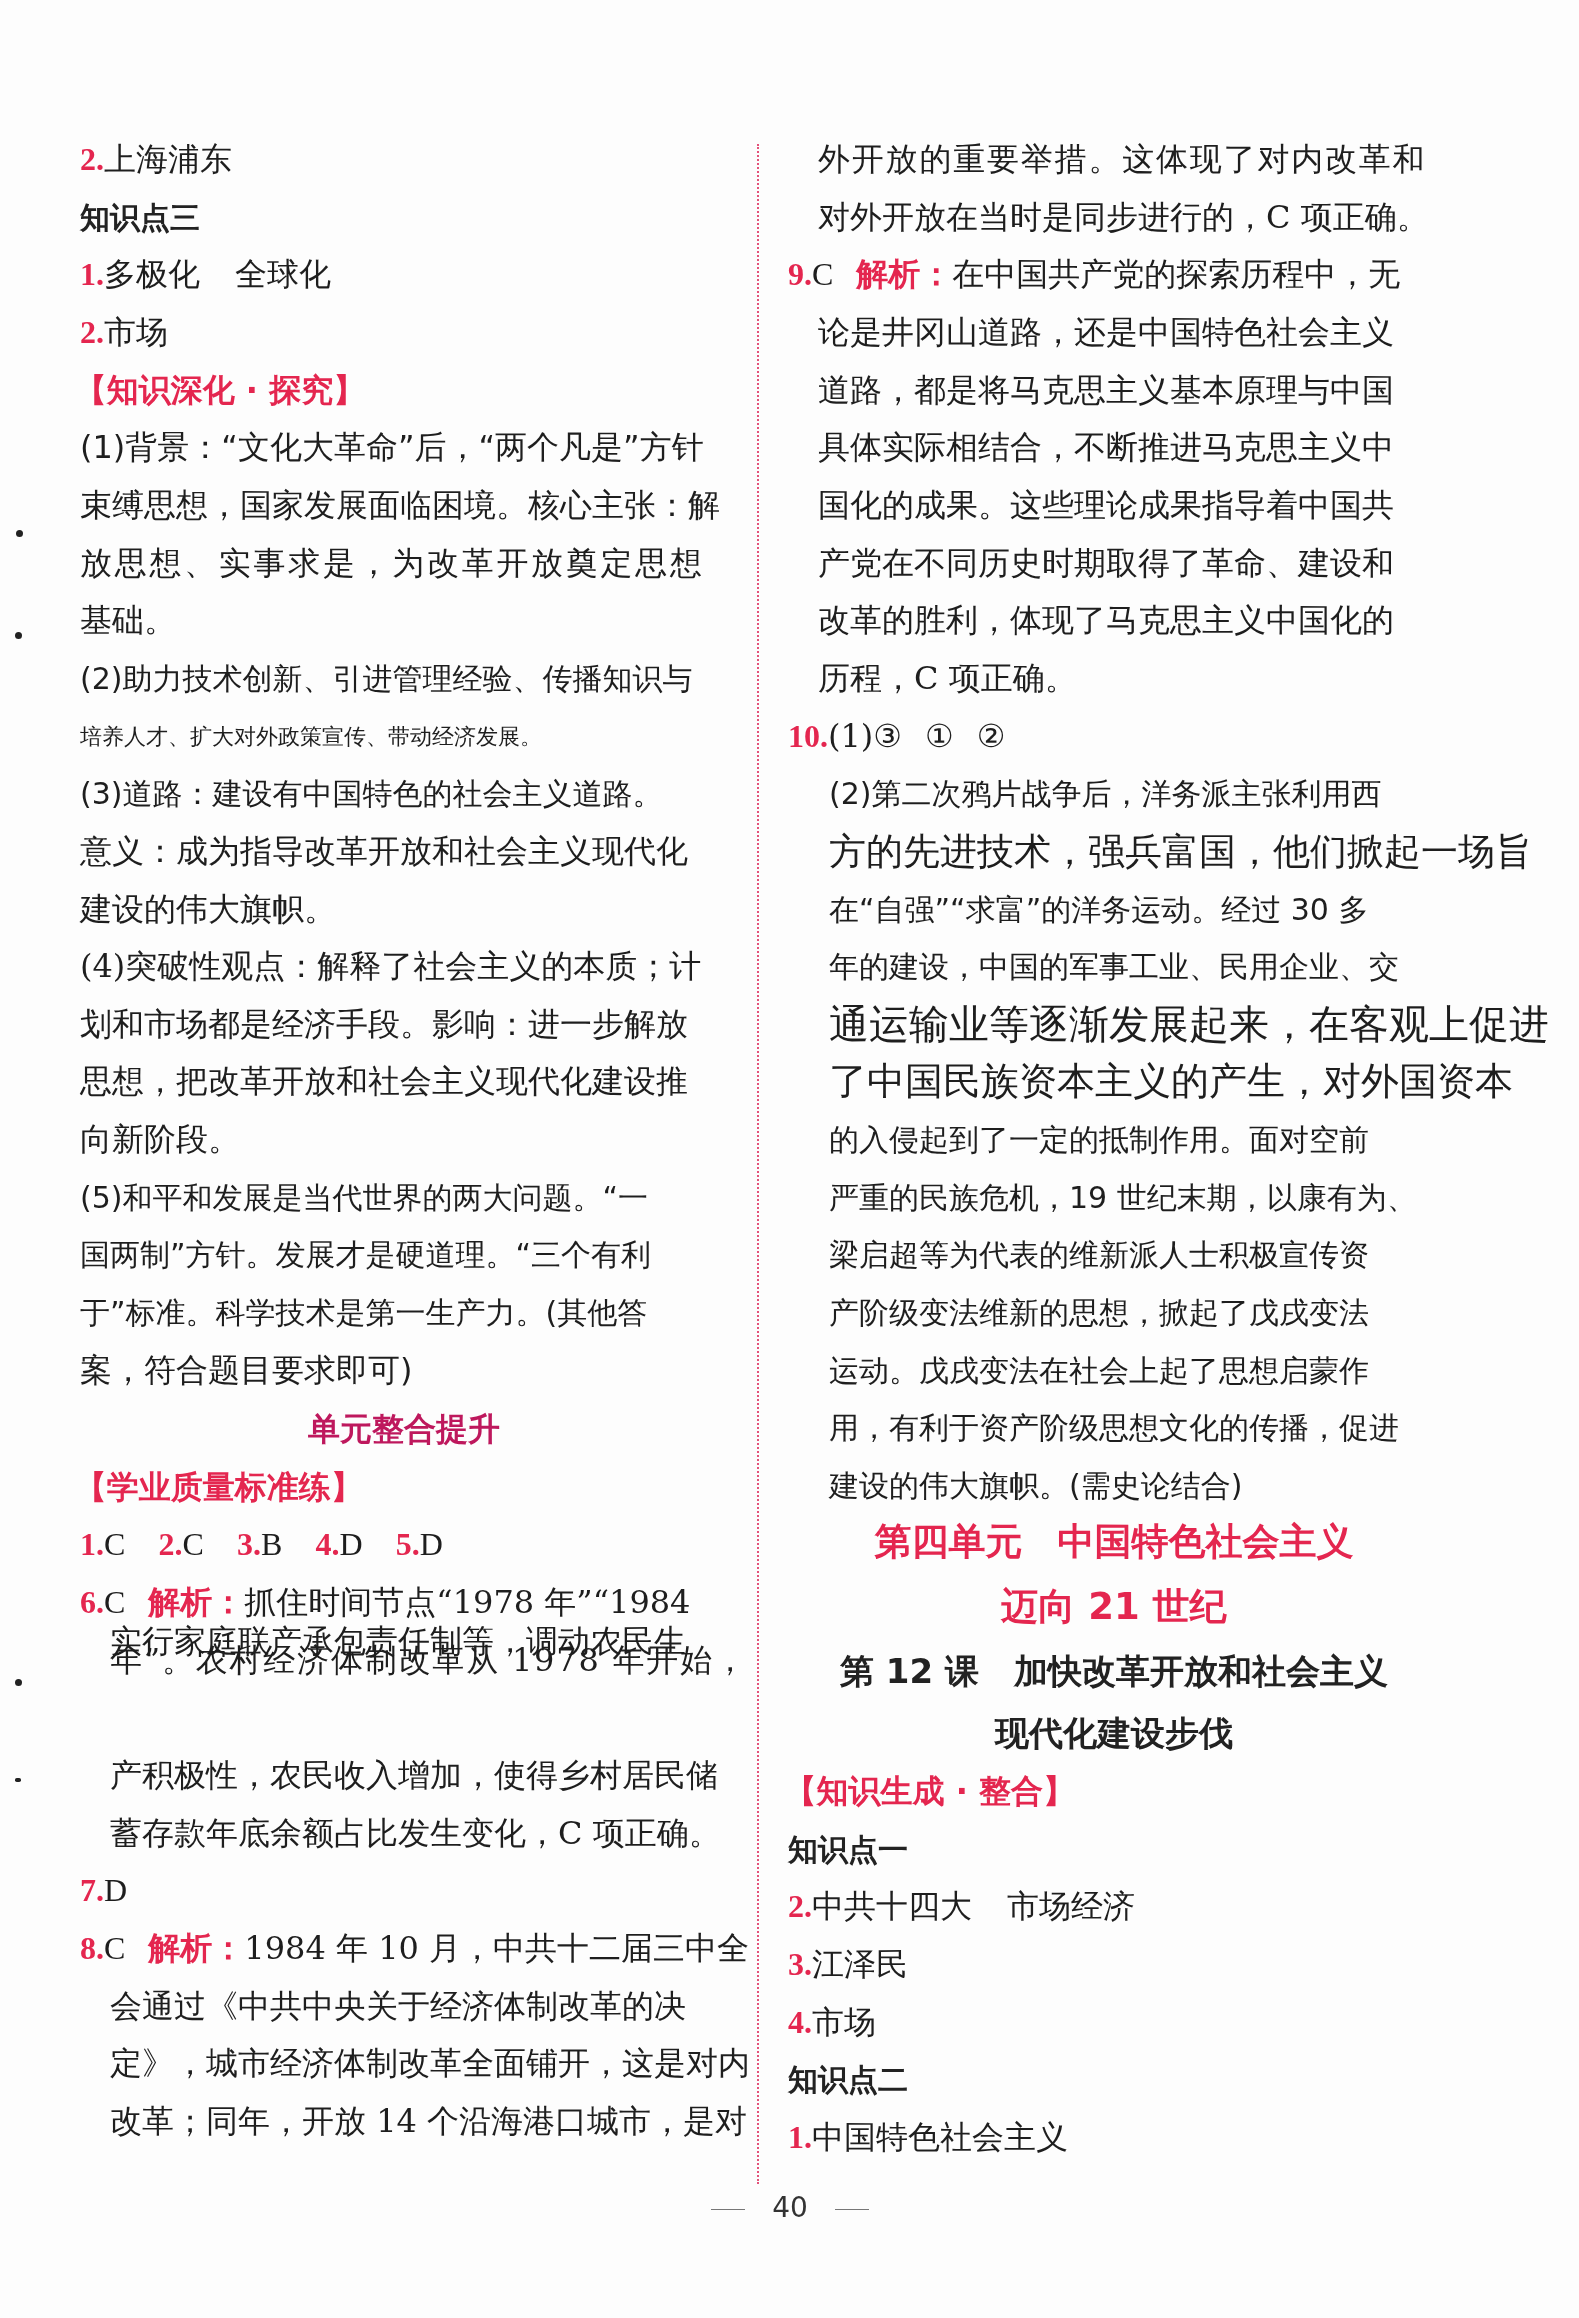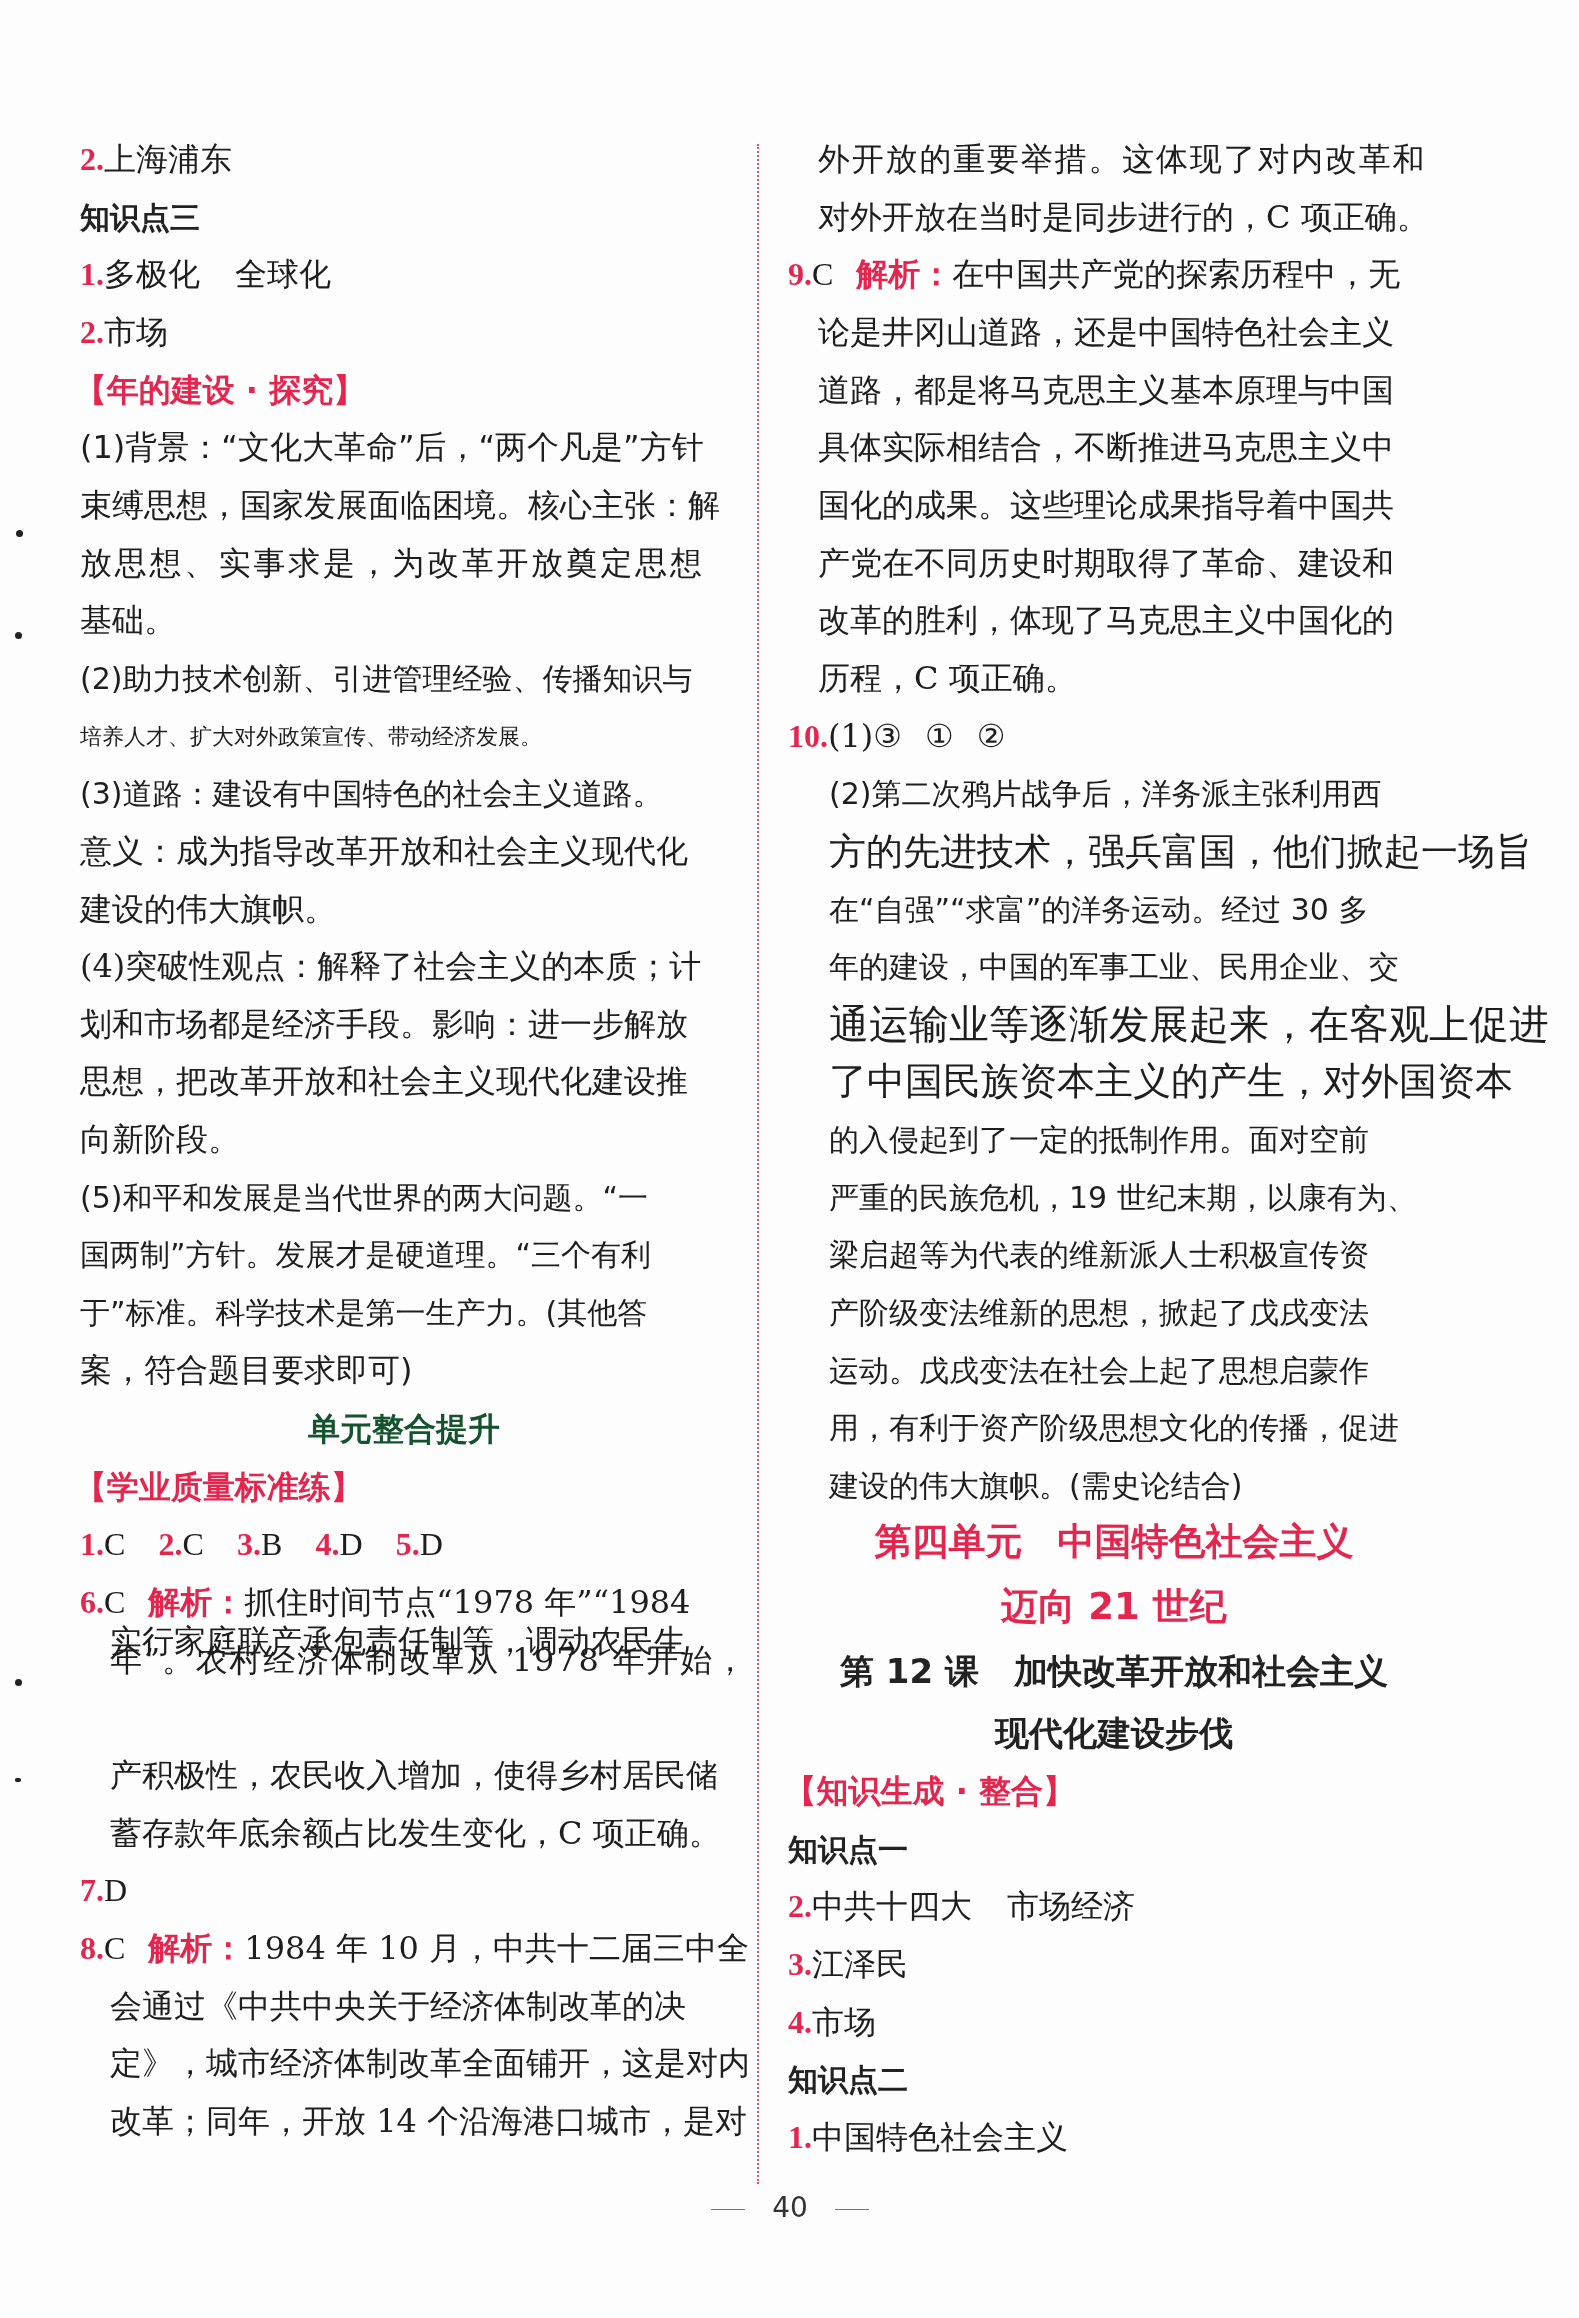--- a/index.html
+++ b/index.html
@@ -30,21 +30,21 @@
   .num { color: #e4264f; font-weight: bold; font-family: "Liberation Serif", serif; }
   .ans { font-family: "Liberation Serif", serif; }
   .jx { color: #e4264f; font-weight: bold; font-family: "DejaVu Sans", sans-serif; }
   .center { text-align: center; width: 100%; }
   .indent { left: 30px; }
   .indent2 { left: 41px; }
   .h-section { font-family: "DejaVu Sans", sans-serif; font-weight: bold; color: #e4264f; font-size: 32px; }
   .h-kp { font-family: "DejaVu Sans", sans-serif; font-weight: bold; font-size: 30px; color: #222; }
   .h-unit { font-family: "DejaVu Sans", sans-serif; font-weight: bold; color: #e4264f; font-size: 37px; height: 67px; line-height: 67px; }
   .h-lesson { font-family: "DejaVu Sans", sans-serif; font-weight: bold; font-size: 34px; color: #222; height: 64px; line-height: 64px; }
-  .h-center { font-family: "DejaVu Sans", sans-serif; font-weight: bold; font-size: 32px; color: #14532d; }
+  .h-center { font-family: "DejaVu Sans", sans-serif; font-weight: bold; font-size: 32px; color: #be185d; }
   .gap { display: inline-block; width: 35px; }
   .gap-s { display: inline-block; width: 23px; }
   .divider {
     position: absolute;
     left: 757px; top: 144px;
     height: 2040px; width: 0;
     border-left: 2.7px dotted #e4527a;
   }
   .footer {
     position: absolute;
@@ -77,21 +77,21 @@
   <div class="line" style="top:0px">
     <span class="num">2.</span><span class="sans">上海浦东</span>
   </div>
   <div class="line h-kp" style="top:58px">知识点三</div>
   <div class="line" style="top:115px">
     <span class="num">1.</span><span class="sans">多极化</span><span class="gap"></span><span class="sans">全球化</span>
   </div>
   <div class="line" style="top:173px">
     <span class="num">2.</span><span class="sans">市场</span>
   </div>
-  <div class="line h-section" style="left:-5.3px;top:231px">【年的建设 · 探究】</div>
+  <div class="line h-section" style="left:-5.3px;top:231px">【知识深化 · 探究】</div>
 
   <div class="line sans" style="top:288px">(1)背景：“文化大革命”后，“两个凡是”方针</div>
   <div class="line" style="top:346px">束缚思想，国家发展面临困境。核心主张：解</div>
   <div class="line" style="top:404px; letter-spacing:2.7px">放思想、实事求是，为改革开放奠定思想</div>
   <div class="line" style="top:461px">基础。</div>
   <div class="line sans" style="top:519px; font-size:30px">(2)助力技术创新、引进管理经验、传播知识与</div>
   <div class="line sans" style="top:577px; font-size:22px">培养人才、扩大对外政策宣传、带动经济发展。</div>
   <div class="line sans" style="top:634px; font-size:30px">(3)道路：建设有中国特色的社会主义道路。</div>
   <div class="line" style="top:692px">意义：成为指导改革开放和社会主义现代化</div>
   <div class="line" style="top:750px">建设的伟大旗帜。</div>

